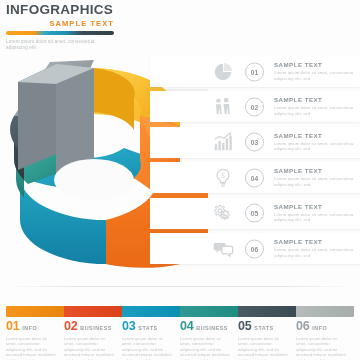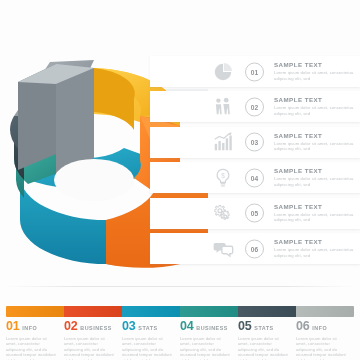--- a/index.html
+++ b/index.html
@@ -55,20 +55,26 @@
 
   .sep{position:absolute;left:6px;top:286px;width:348px;height:1px;
        background:linear-gradient(90deg,rgba(0,0,0,0) 0%,rgba(170,175,180,.30) 20%,
                   rgba(170,175,180,.30) 80%,rgba(0,0,0,0) 100%);}
 </style>
 </head>
 <body>
 
 <div id="stage">
 
+  <div id="header">
+    <div class="h-title">INFOGRAPHICS</div>
+    <div class="h-sub">SAMPLE TEXT</div>
+    <div class="h-bar"></div>
+    <div class="h-desc">Lorem ipsum dolor sit amet, consectetua adipiscing elit</div>
+  </div>
 
   <div id="chart">
     <svg width="206" height="212" viewBox="0 0 206 212">
       <defs>
         <linearGradient id="gYtop" x1="0" y1="0" x2="1" y2="1">
           <stop offset="0" stop-color="#FFD34E"></stop>
             <stop offset="1" stop-color="#F2A916"></stop>
         </linearGradient>
         <linearGradient id="gYside" x1="0" y1="0" x2="0" y2="1">
           <stop offset="0" stop-color="#F8B720"></stop>

